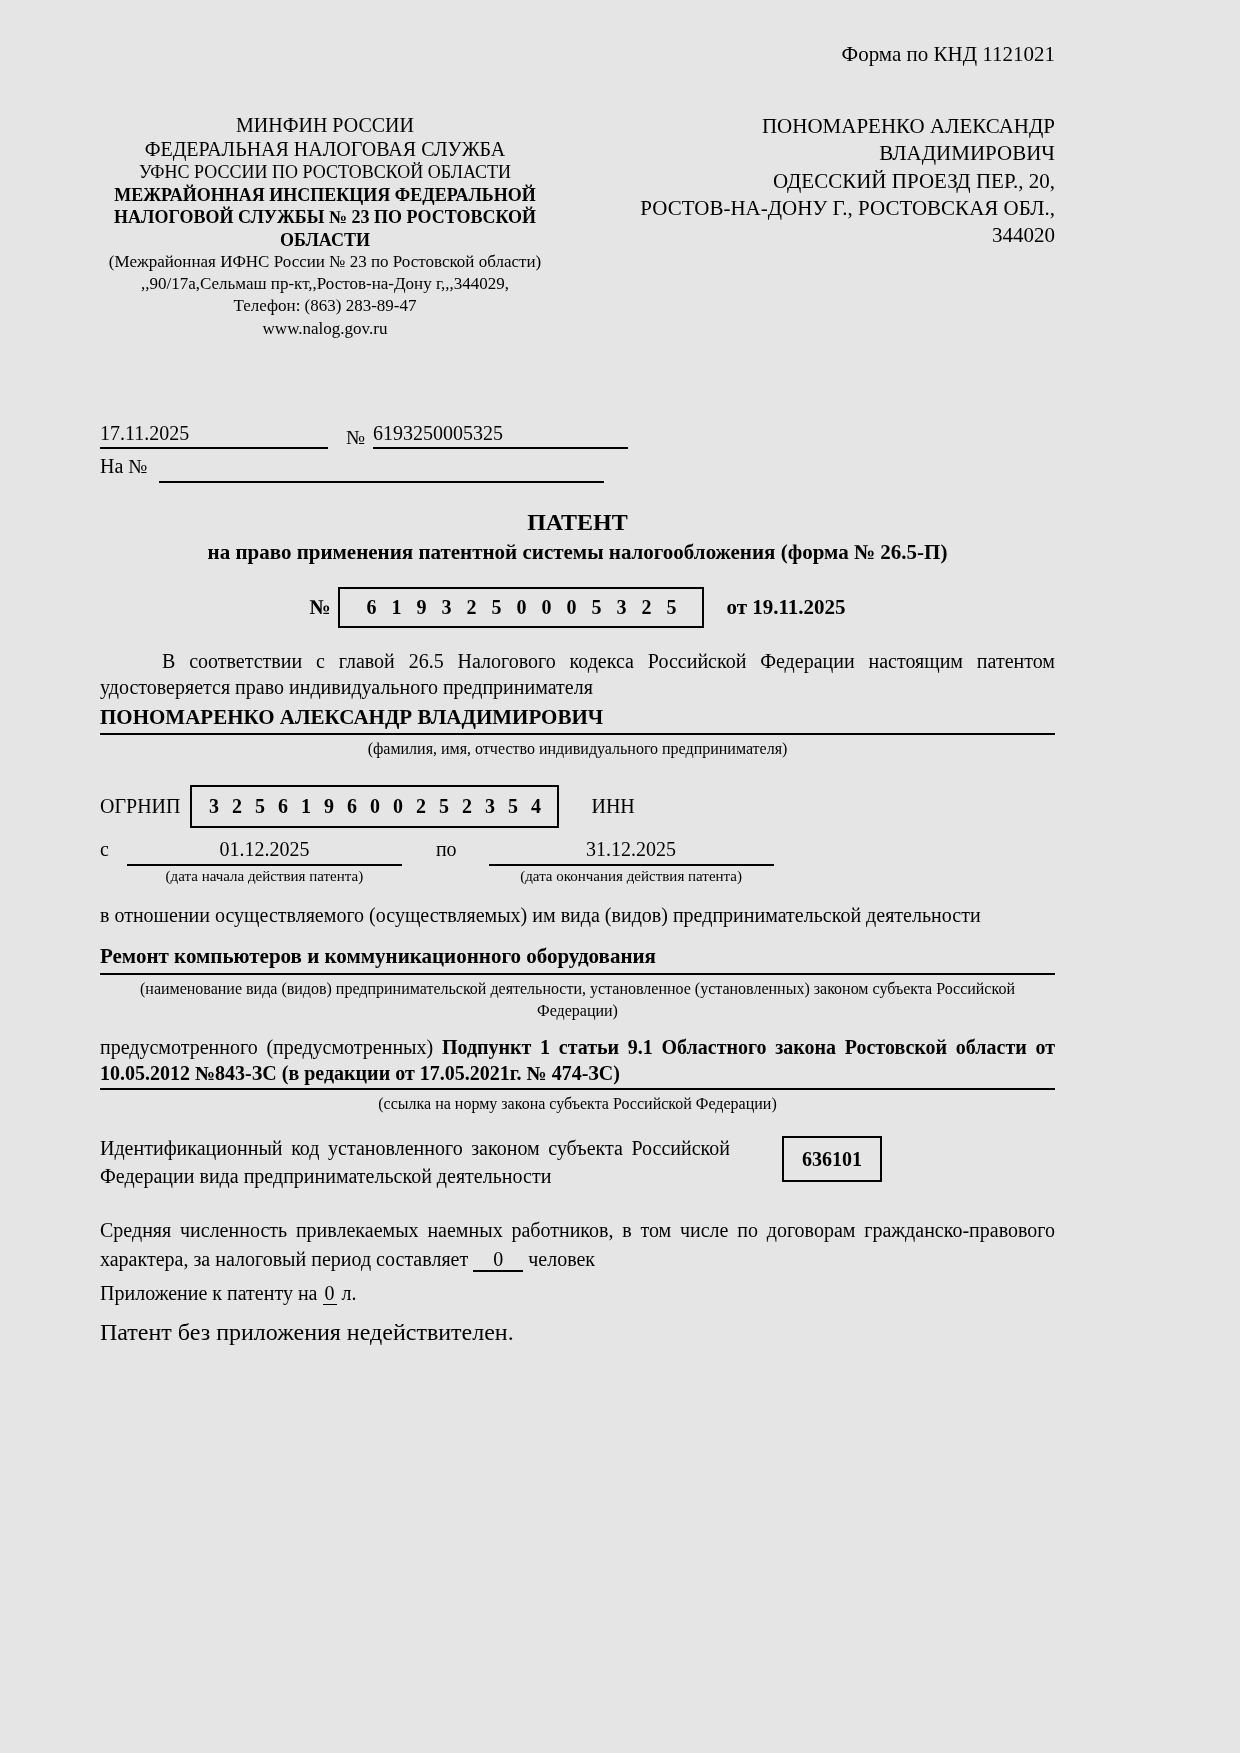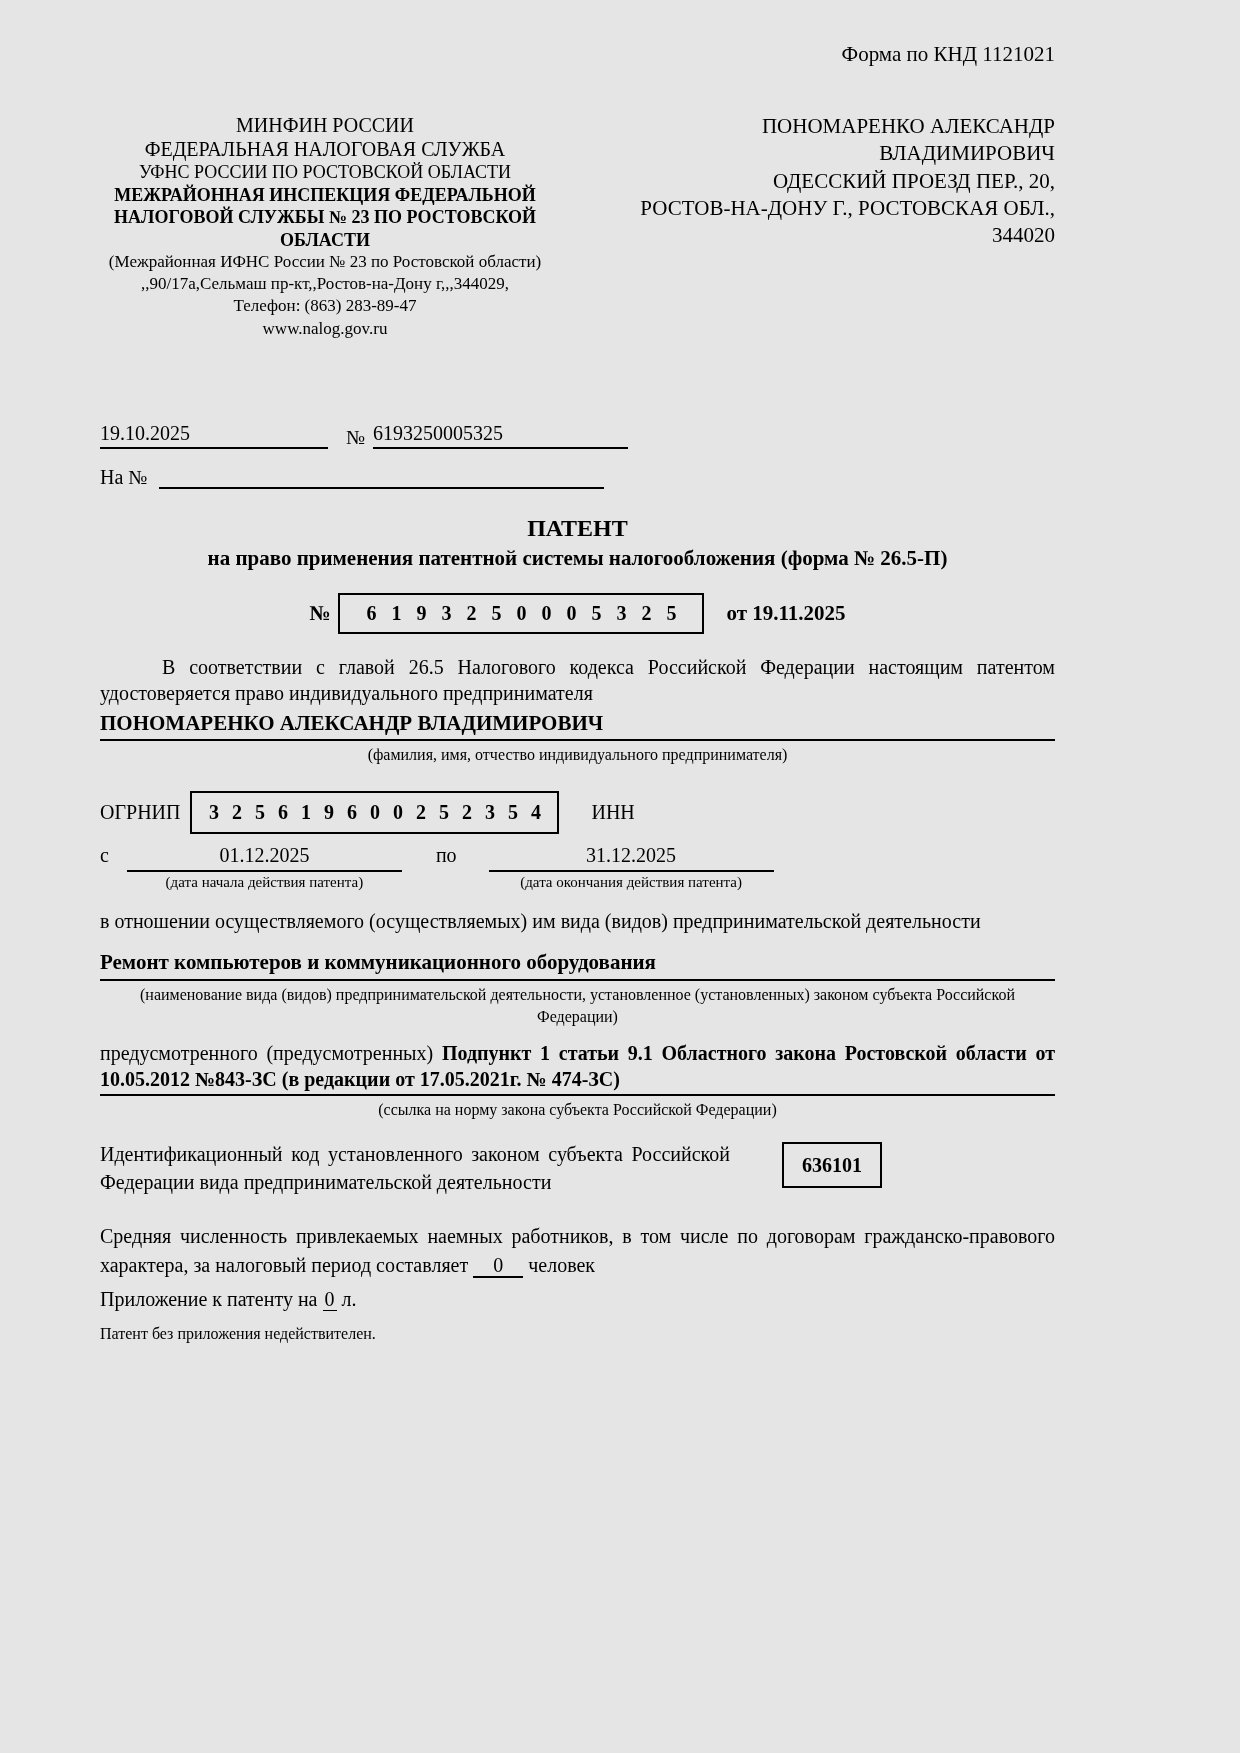--- a/index.html
+++ b/index.html
@@ -19,21 +19,21 @@
   .issuer .i3{font-size:18px;font-weight:bold;line-height:1.25;}
   .issuer .i4,.issuer .i5,.issuer .i6,.issuer .i7{font-size:17px;line-height:1.3;}
   .recipient{width:460px;text-align:right;font-size:21px;line-height:1.3;}
   
   .ref-block{margin-top:82px;font-size:20px;}
   .ref-row1{display:flex;align-items:flex-end;}
   .u{border-bottom:2px solid #000;display:inline-block;padding-bottom:2px;}
   .date-u{width:228px;}
   .nsign{margin:0 8px 0 18px;}
   .num-u{width:255px;}
-  .ref-row2{display:flex;align-items:flex-end;margin-top:12px;font-family:Liberation Serif, serif;}
+  .ref-row2{display:flex;margin-top:6px;font-family:Liberation Serif, serif;}
   .reply-u{width:445px;margin-left:12px;height:24px;}
   
   .title{text-align:center;font-weight:bold;font-size:24px;margin:26px 0 0 0;}
   .subtitle{text-align:center;font-weight:bold;font-size:21px;margin-top:4px;}
   
   .patnum-row{display:flex;justify-content:center;align-items:center;margin-top:22px;font-weight:bold;}
   .patnum-sign{font-size:21px;}
   .patnum-box{border:2px solid #000;margin-left:8px;padding:7px 26px;font-size:20px;word-spacing:10px;text-align:center;min-width:300px;}
   .patnum-date{font-size:21px;margin-left:22px;}
   
@@ -68,21 +68,21 @@
   .territory-row{display:flex;margin-top:30px;}
   .territory-label{width:390px;font-size:20px;}
   .territory-right{flex:1;}
   .territory-value{font-weight:bold;font-size:21px;border-bottom:2px solid #000;padding-bottom:3px;}
   .territory-caption{margin-top:4px;}
   
   .employees{font-size:20px;line-height:1.45;text-align:justify;margin:26px 0 0 0;}
   .uval{border-bottom:2px solid #000;padding:0 20px;}
   .attachment{font-size:20px;margin:8px 0 0 0;}
   .sheets{border-bottom:1px solid #000;padding:0 2px;}
-  .validity{font-size:16px;margin:14px 0 0 0;}
+  .validity{font-size:24px;margin:14px 0 0 0;}
 </style>
 </head>
 <body>
 
 <div class="page">
 
   <div class="form-code">Форма по КНД 1121021</div>
 
   <div class="header-row">
     <div class="issuer">
@@ -99,21 +99,21 @@
       <div>ПОНОМАРЕНКО АЛЕКСАНДР</div>
       <div>ВЛАДИМИРОВИЧ</div>
       <div>ОДЕССКИЙ ПРОЕЗД ПЕР., 20,</div>
       <div>РОСТОВ-НА-ДОНУ Г., РОСТОВСКАЯ ОБЛ.,</div>
       <div>344020</div>
     </div>
   </div>
 
   <div class="ref-block">
     <div class="ref-row1">
-      <span class="u date-u">19.10.2025</span>
+      <span class="u date-u">17.11.2025</span>
       <span class="nsign">№</span>
       <span class="u num-u">6193250005325</span>
     </div>
     <div class="ref-row2">
       <span>На №</span>
       <span class="u reply-u"></span>
     </div>
   </div>
 
   <h1 class="title">ПАТЕНТ</h1>

